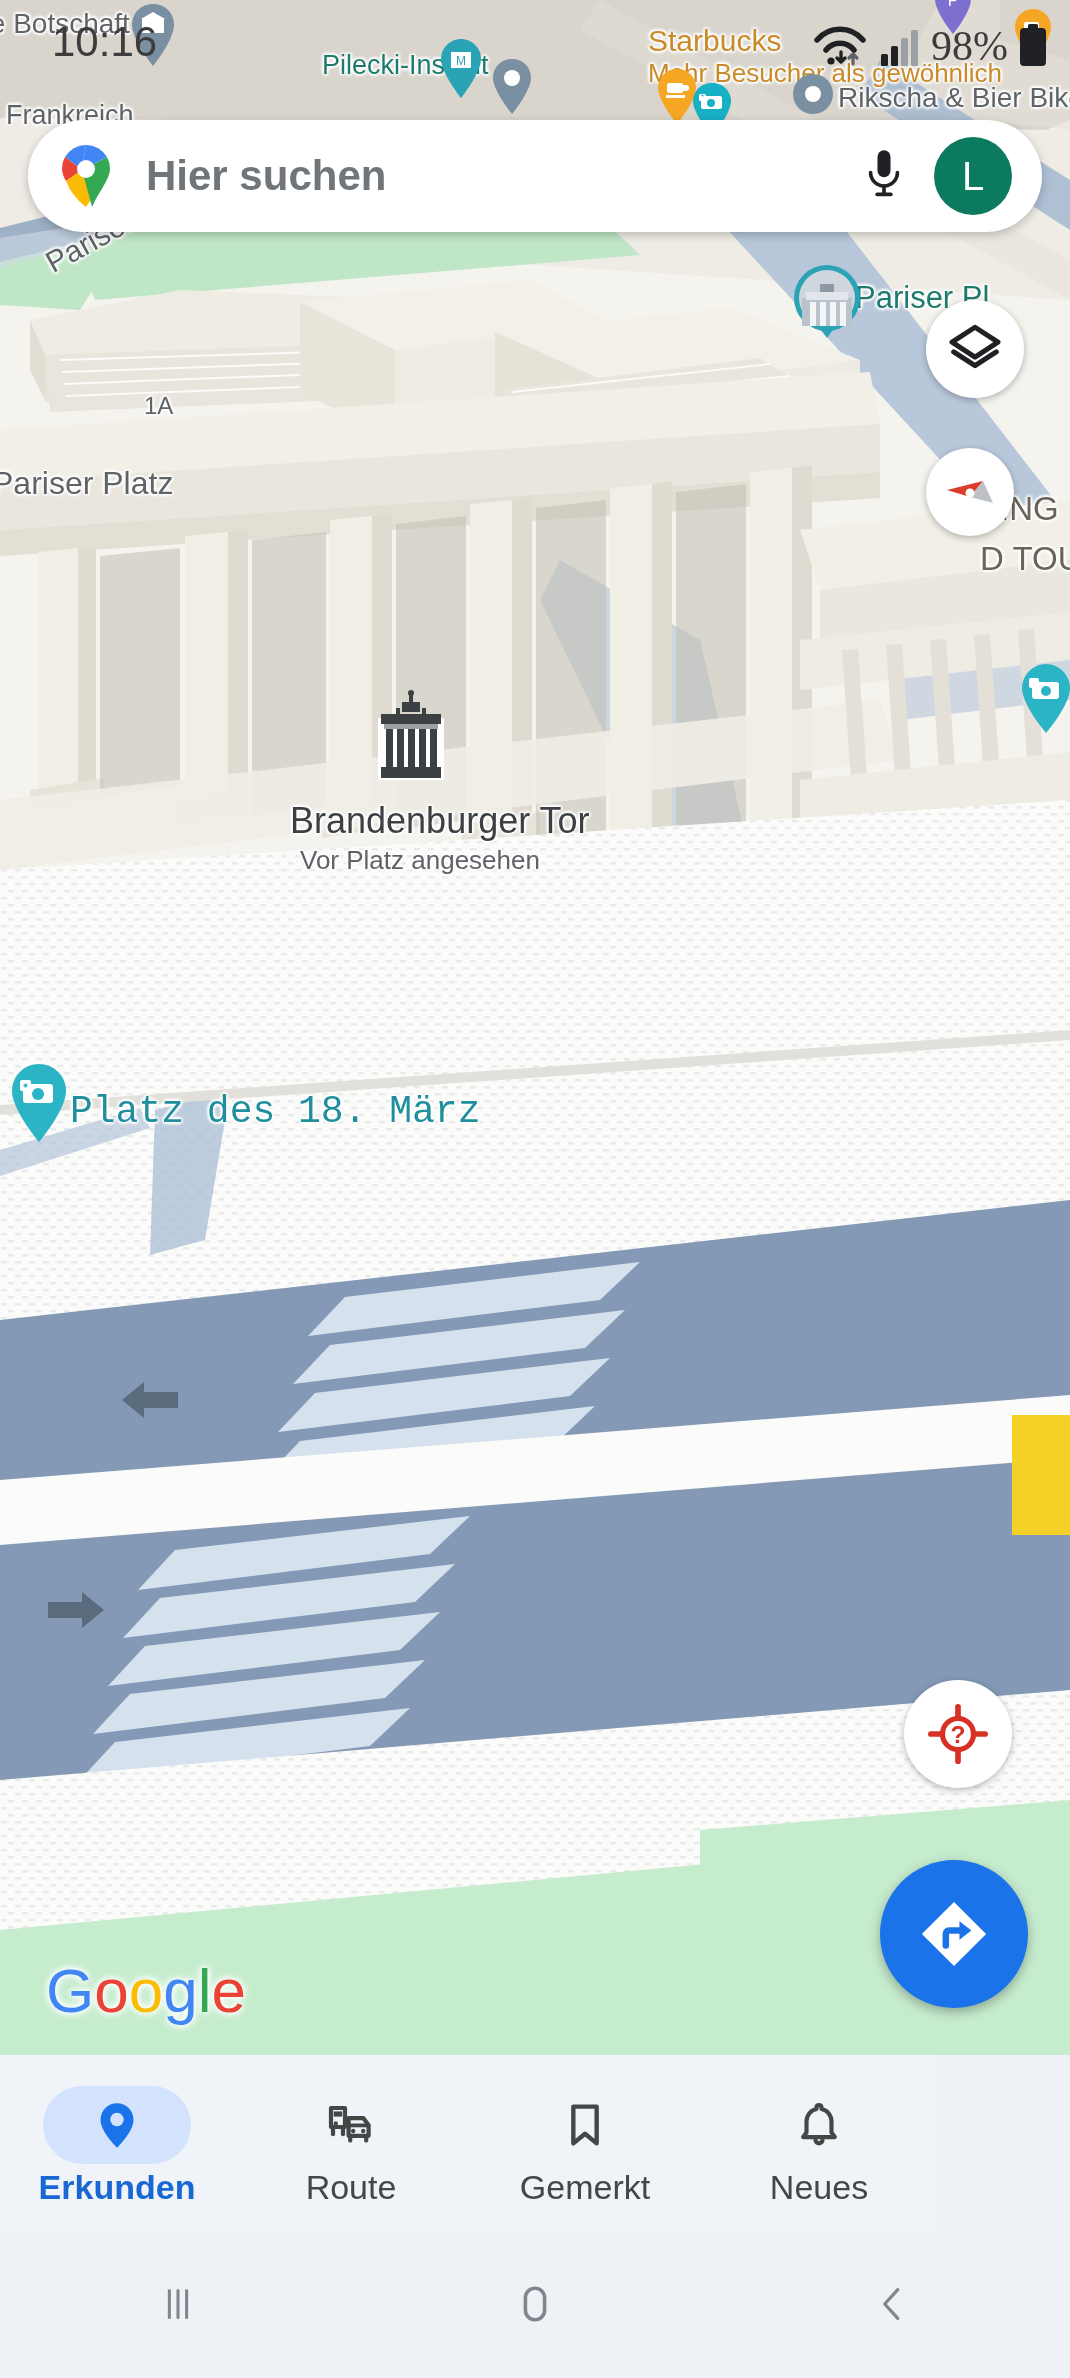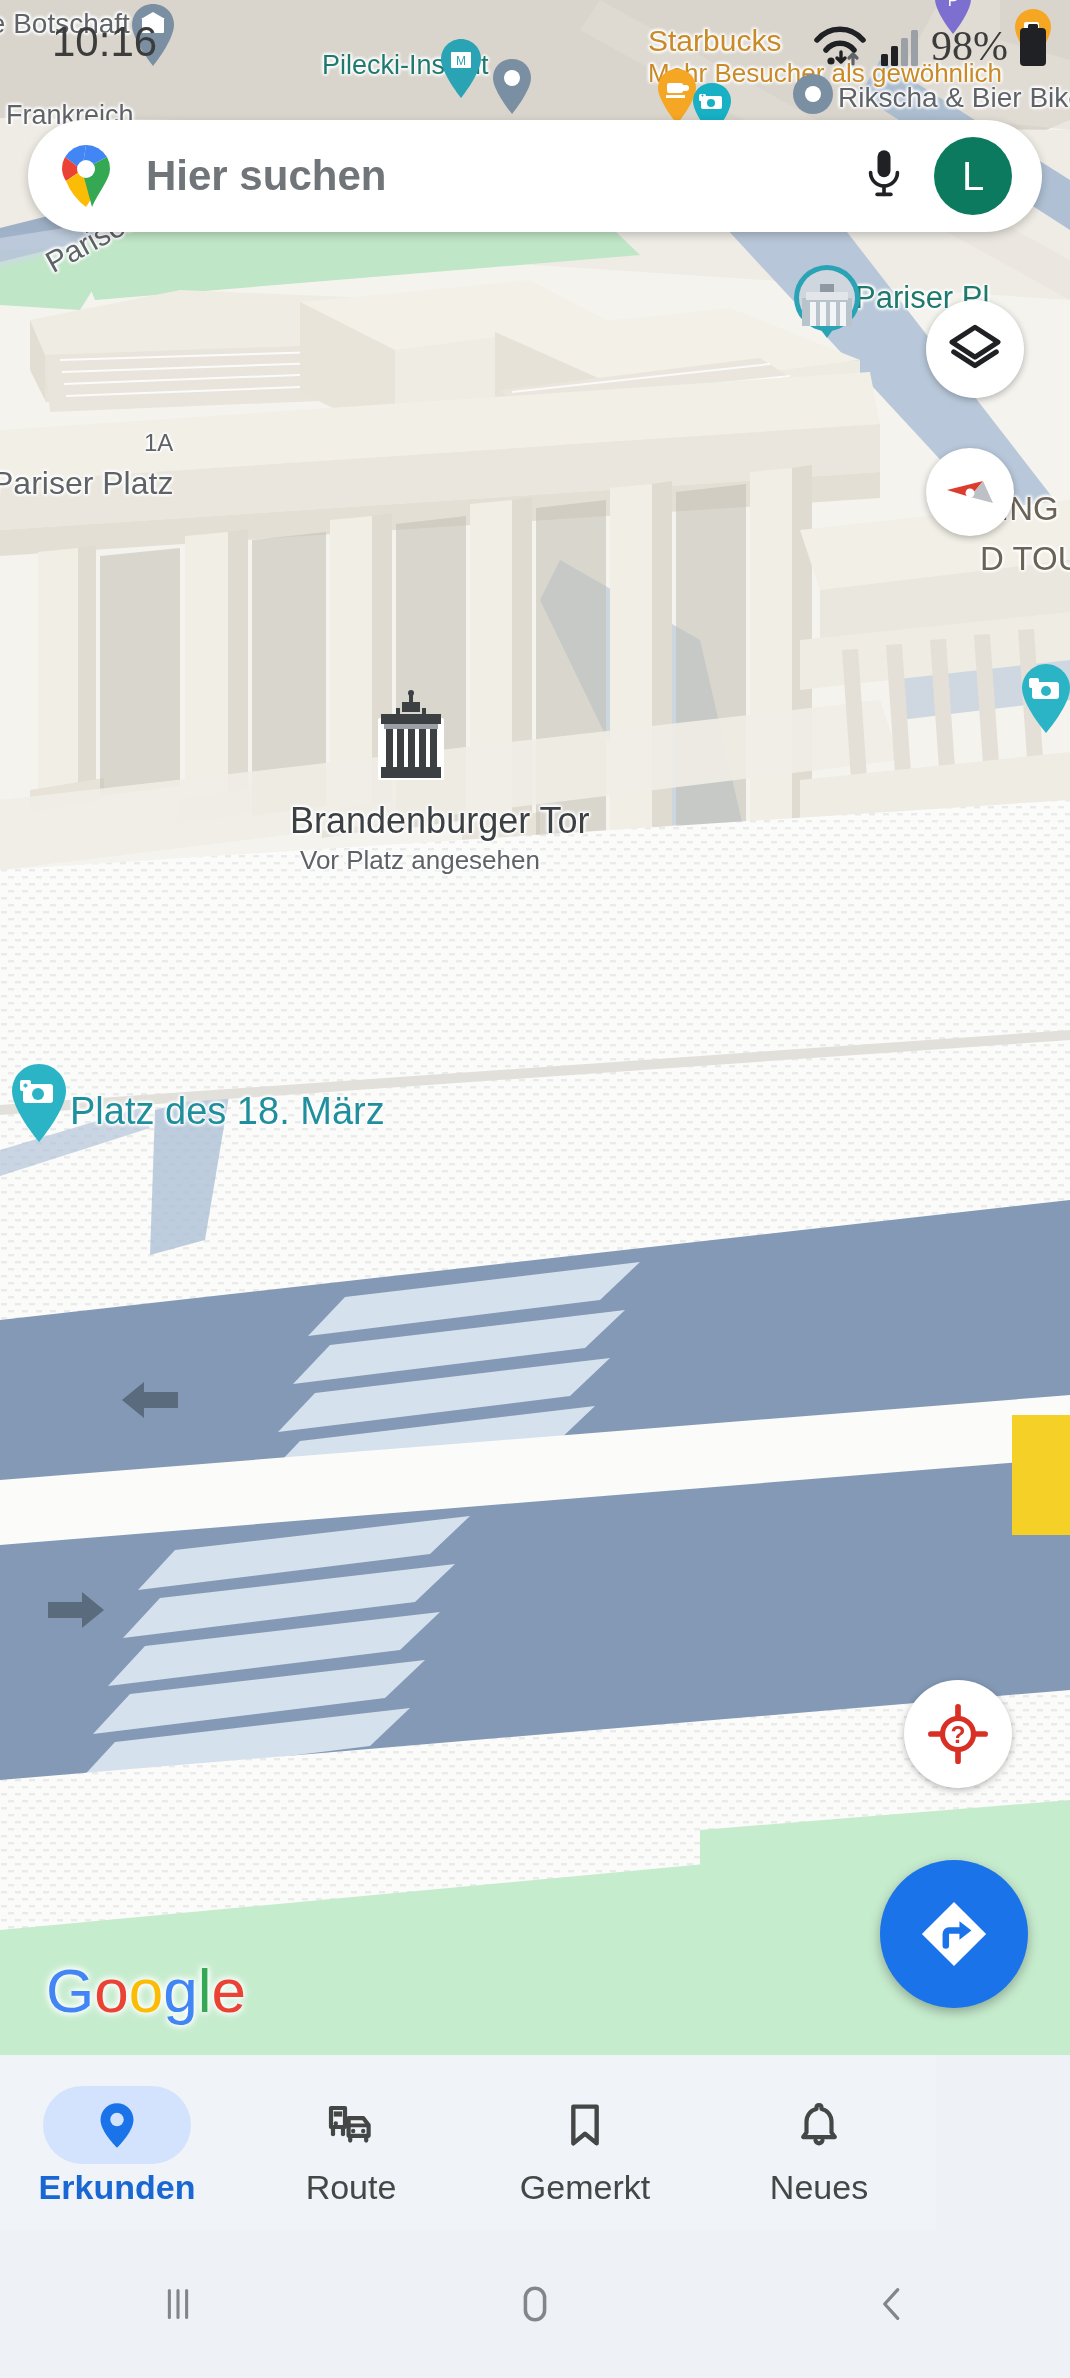--- a/index.html
+++ b/index.html
@@ -40,27 +40,27 @@
                          1px -1px 3px #fff, -1px 1px 3px #fff; }
 
   .lbl-frankreich { left:6px; top:92px; font-size:27px; color:#5f6368;margin-top:8px; }
   .lbl-pilecki { left:322px; top:50px; font-size:27px; color:#1f7a6e; }
   .lbl-starbucks { left:648px; top:24px; font-size:30px; color:#c98a27; }
   .lbl-starbucks-sub { left:648px; top:58px; font-size:26px; color:#c98a27; }
   .lbl-rikscha { left:838px; top:82px; font-size:28px; color:#5f6368; }
   .lbl-pariserplatz-diag { left:40px; top:250px; font-size:30px; color:#5f6368;
         transform:rotate(-29deg); transform-origin:left top; }
   .lbl-pariserplatz-h { left:-8px; top:465px; font-size:32px; color:#5f6368; }
-  .lbl-1a { left:144px; top:392px; font-size:24px; color:#5f6368;margin-top:37px; }
+  .lbl-1a { left:144px; top:392px; font-size:24px; color:#5f6368; }
   .lbl-pariserpl-poi { left:855px; top:280px; font-size:31px; color:#1f7a6e; }
   .lbl-tour1 { left:1000px; top:490px; font-size:33px; color:#6b6355; }
   .lbl-tour2 { left:980px; top:540px; font-size:33px; color:#6b6355; }
   .lbl-bt { left:290px; top:800px; font-size:36px; color:#3c4043; }
   .lbl-bt-sub { left:300px; top:845px; font-size:26px; color:#5f6368; }
-  .lbl-platz18 { left:70px; top:1090px; font-size:38px; color:#1f8f9e; }
+  .lbl-platz18 { left:70px; top:1090px; font-size:38px; color:#1f8f9e;font-family:Liberation Mono, monospace; }
 
   
   .pin { position:absolute; z-index:21; }
 
   
   .round-btn { position:absolute; border-radius:50%; background:#fff;
                box-shadow:0 2px 7px rgba(0,0,0,.28); display:flex;
                align-items:center; justify-content:center; z-index:30; }
   #layers-btn  { right:46px; top:300px; width:98px; height:98px; }
   #compass-btn { right:56px; top:448px; width:88px; height:88px; }

